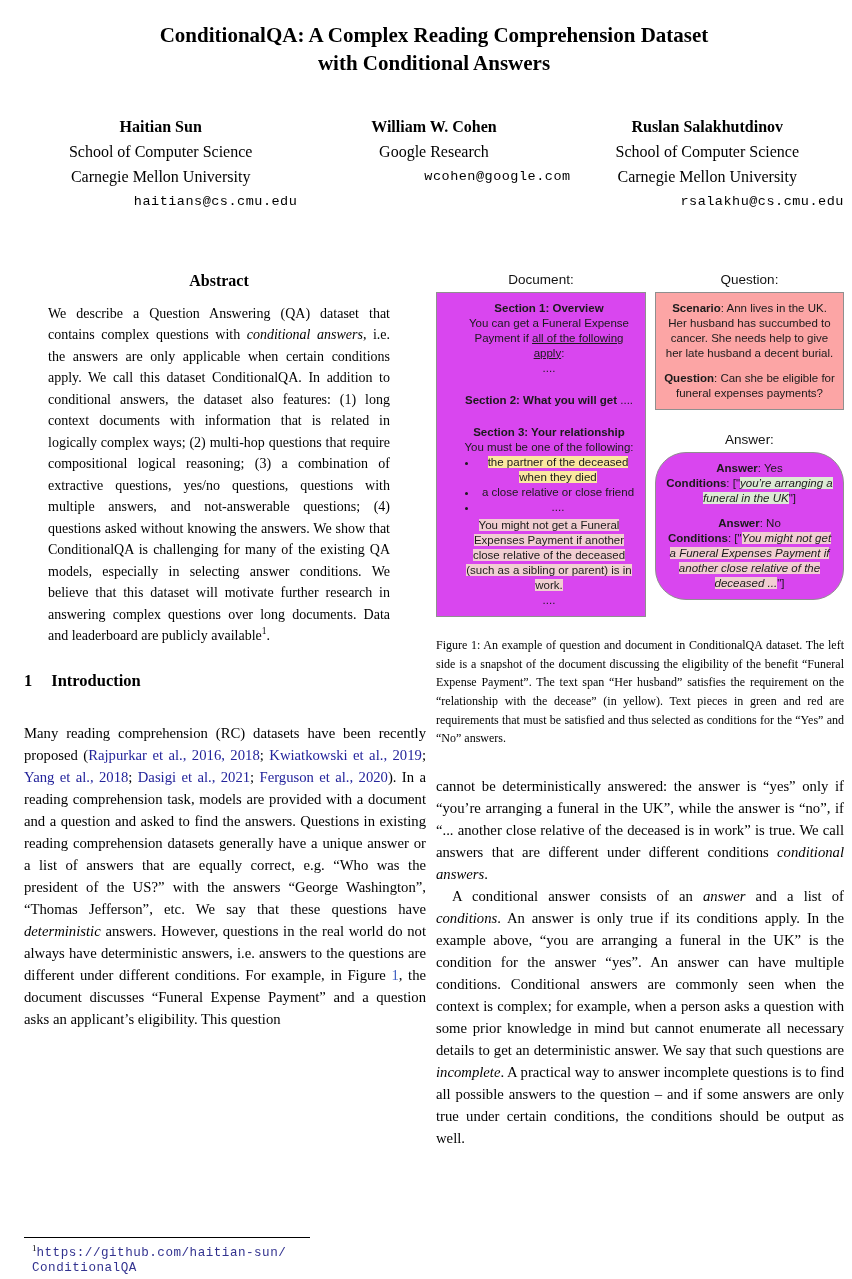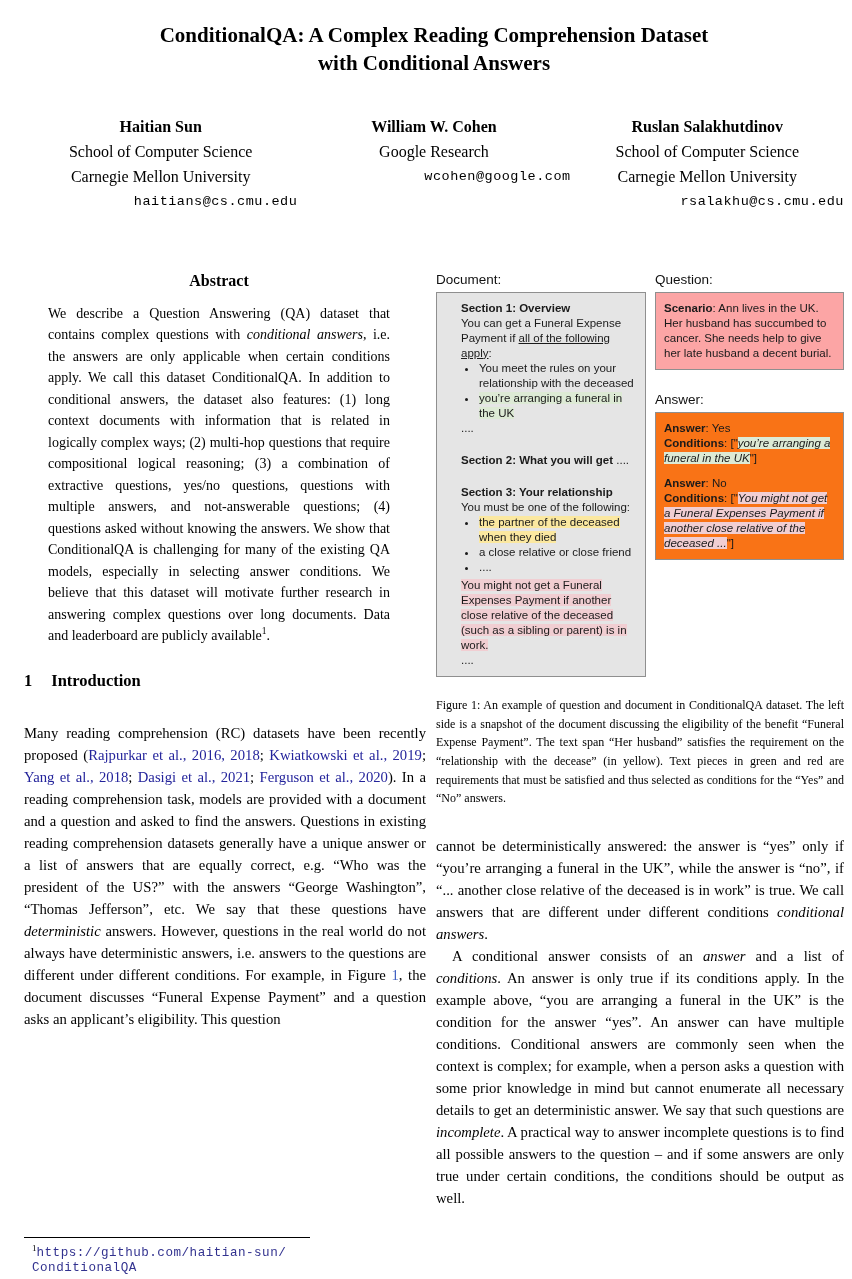--- a/index.html
+++ b/index.html
@@ -45,28 +45,28 @@
   .seg-bold { font-weight:bold; }
   .seg-underline { text-decoration:underline; }
   .seg-cite { color:#23239b; }
   .seg-link { color:#4161c2; }
   .seg-hl-green  { background:#ddead5; }
   .seg-hl-yellow { background:#fbe8a0; }
   .seg-hl-red    { background:#f1ced2; }
   sup { font-size:0.68em; vertical-align:super; line-height:0; }
 
   
-  .figure-row { display:flex; gap:9px; font-family:"Liberation Sans", sans-serif; }
+  .figure-row { display:flex; gap:9px; font-family:"Liberation Sans", sans-serif;text-align:center; }
   .fig-col-doc { width:210px; }
   .fig-col-qa  { width:189px; }
   .fig-label { font-size:13.5px; color:#111; margin-bottom:5px; }
   .fig-box { border:1px solid #8f8f8f; padding:8px; font-size:11.5px; line-height:15px; color:#1a1a1a; }
-  .doc-box { background:#e5e5e5; min-height:304px;padding-left:24px; }
+  .doc-box { background:#d946ef; min-height:304px;padding-left:24px; }
   .q-box   { background:#fca5a5; }
-  .a-box   { background:#f97316; }
+  .a-box   { background:#d946ef;border-radius:31px; }
   .fb-h { font-weight:bold; }
   .fb-mt { margin-top:17px; }
   .fb-mt-sm { margin-top:3px; }
   .fig-box ul { margin:0 0 0 17px; padding:0; }
   .fig-box li { padding-left:1px; }
   .answer-label { margin-top:22px; }
   .qa-gap { margin-top:10px; }
 
   .caption { font-size:12px; line-height:18.7px; text-align:justify; margin-top:19px; }
 
@@ -128,42 +128,39 @@
 
     <div class="col-right">
 
       <div class="figure-row">
 
         <div class="fig-col-doc">
           <div class="fig-label">Document:</div>
           <div class="fig-box doc-box">
             <div class="fb-h"><span class="seg-bold">Section 1: Overview</span></div>
             <div><span>You can get a Funeral Expense Payment if </span><span class="seg-underline">all of the following apply</span><span>:</span></div>
-            <ul>
-              <li><span>You meet the rules on your relationship with the deceased</span></li>
-              <li><span class="seg-hl-green">you’re arranging a funeral in the UK</span></li>
-            </ul>
             <div><span>....</span></div>
             <div class="fb-mt"><span class="seg-bold">Section 2: What you will get</span><span> ....</span></div>
             <div class="fb-h fb-mt"><span class="seg-bold">Section 3: Your relationship</span></div>
             <div><span>You must be one of the following:</span></div>
             <ul>
               <li><span class="seg-hl-yellow">the partner of the deceased when they died</span></li>
               <li><span>a close relative or close friend</span></li>
               <li><span>....</span></li>
             </ul>
             <div class="fb-mt-sm"><span class="seg-hl-red">You might not get a Funeral Expenses Payment if another close relative of the deceased (such as a sibling or parent) is in work.</span></div>
             <div><span>....</span></div>
           </div>
         </div>
 
         <div class="fig-col-qa">
           <div class="fig-label">Question:</div>
           <div class="fig-box q-box">
             <div><span class="seg-bold">Scenario</span><span>: Ann lives in the UK. Her husband has succumbed to cancer. She needs help to give her late husband a decent burial.</span></div>
+            <div class="qa-gap"><span class="seg-bold">Question</span><span>: Can she be eligible for funeral expenses payments?</span></div>
           </div>
           <div class="fig-label answer-label">Answer:</div>
           <div class="fig-box a-box">
             <div><span class="seg-bold">Answer</span><span>: Yes</span></div>
             <div><span class="seg-bold">Conditions</span><span>: ["</span><span class="seg-italic seg-hl-green">you’re arranging a funeral in the UK</span><span>"]</span></div>
             <div class="qa-gap"><span class="seg-bold">Answer</span><span>: No</span></div>
             <div><span class="seg-bold">Conditions</span><span>: ["</span><span class="seg-italic seg-hl-red">You might not get a Funeral Expenses Payment if another close relative of the deceased ...</span><span>"]</span></div>
           </div>
         </div>
 

